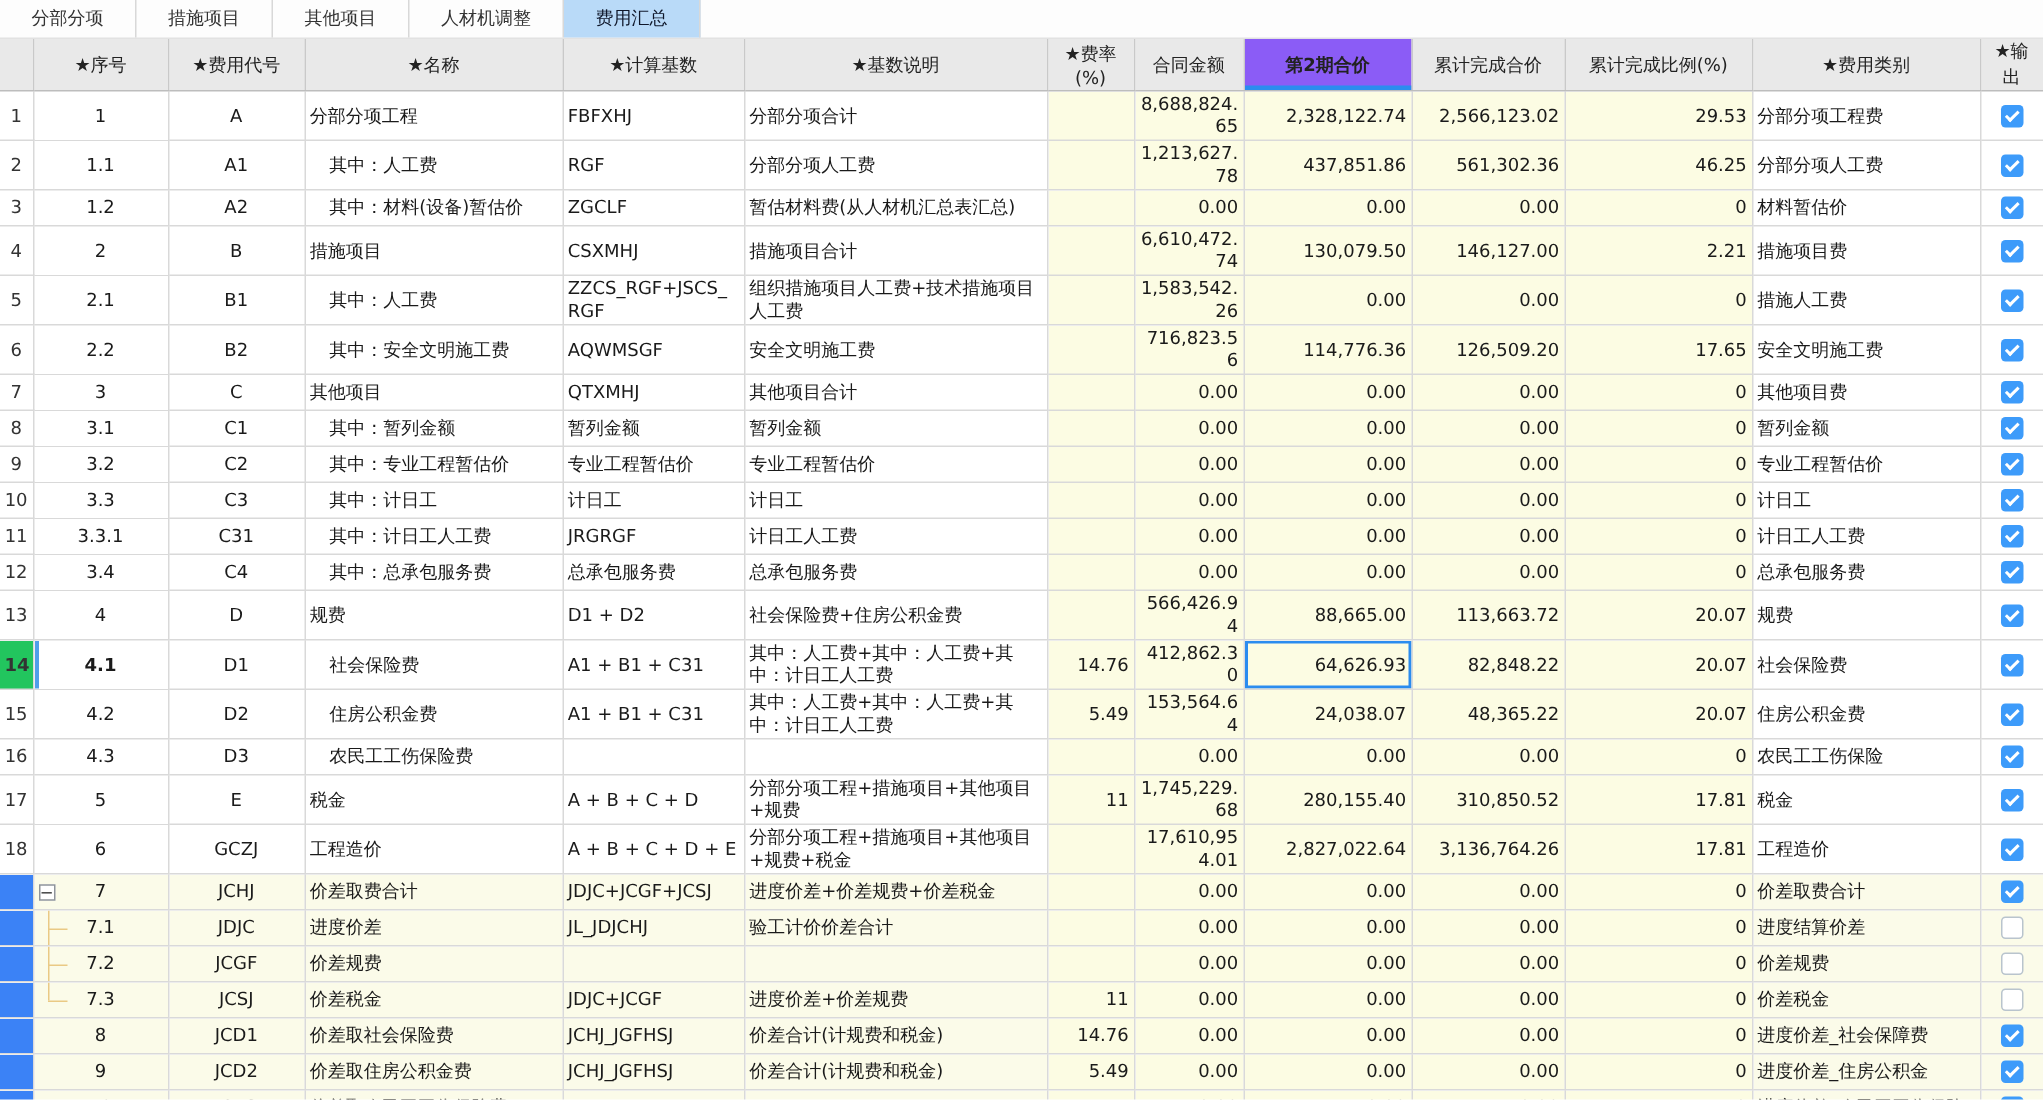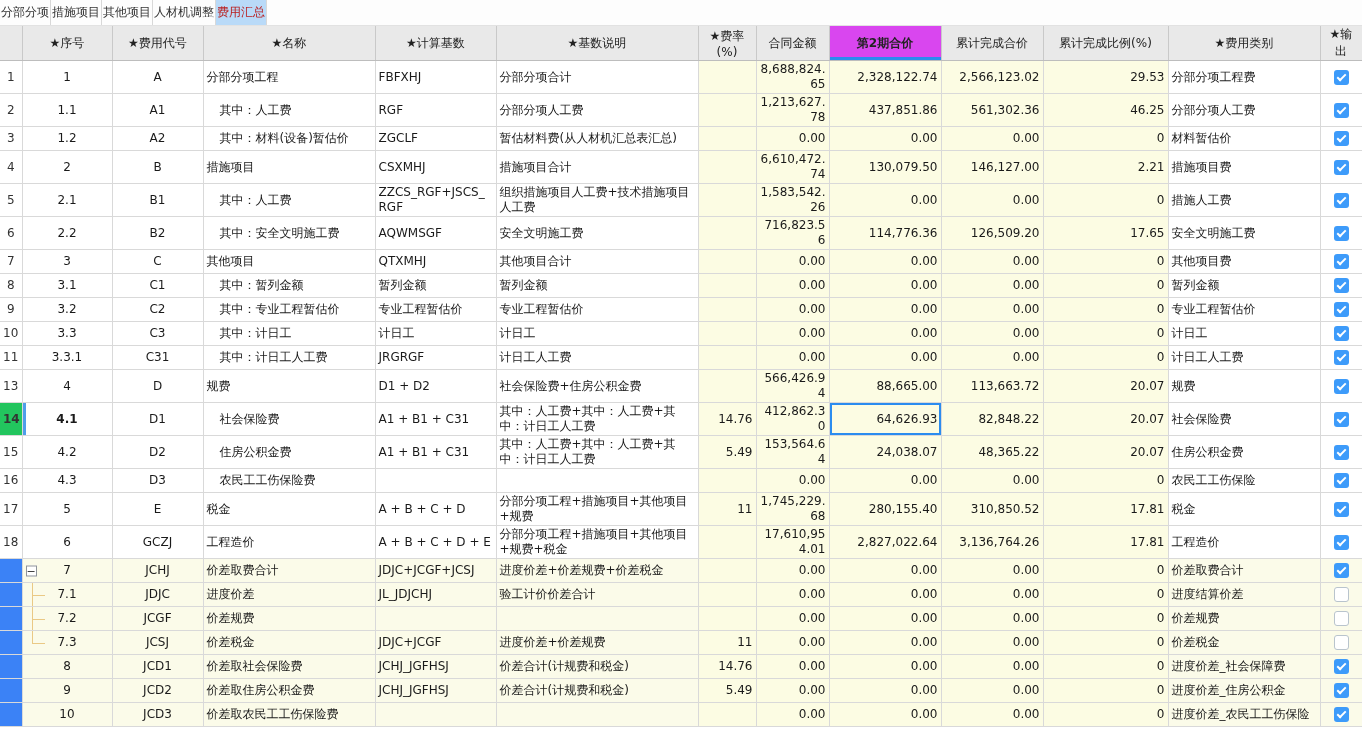--- a/index.html
+++ b/index.html
@@ -1,29 +1,29 @@
 <!DOCTYPE html>
 <html><head>
 <meta charset="utf-8">
 <style>
   html,body{margin:0;padding:0;background:#fff;font-family:"DejaVu Sans","Liberation Sans",sans-serif;}
   body{width:1362px;height:733px;overflow:hidden;font-size:12px;color:#1a1a1a;}
 
   
   .tabbar{height:25px;display:flex;align-items:stretch;background:#fdfdfd;border-bottom:1px solid #e2e2e2;}
-  .tab{line-height:25px;padding:0 1px;border-right:1px solid #d8d8d8;color:#333;cursor:default;white-space:nowrap;}
-  .tab.active{background:#b9daf8;color:#b91c1c;}
+  .tab{line-height:25px;padding:0 21px;border-right:1px solid #d8d8d8;color:#333;cursor:default;white-space:nowrap;}
+  .tab.active{background:#b9daf8;color:#0f172a;}
   .tab-filler{flex:1;}
 
   
   table{border-collapse:collapse;table-layout:fixed;width:1362px;}
   th,td{border-right:1px solid #d9d9d9;border-bottom:1px solid #d9d9d9;overflow:hidden;vertical-align:middle;}
   thead th{height:29px;background:#e9e9e9;font-weight:normal;text-align:center;color:#222;
            border-right:1px solid #c9c9c9;border-bottom:1px solid #bdbdbd;padding:0 4px;}
-  th.h-p2{background:#d946ef;font-weight:bold;box-shadow:inset 0 -3px 0 #2b8cef;}
+  th.h-p2{background:#8b5cf6;font-weight:bold;box-shadow:inset 0 -3px 0 #2b8cef;}
 
   td{height:21px;padding:1px 3px;line-height:15px;background:#fff;}
   td.y{background:#fcfce3;}
   tr.shade td{background:#fbfbe9;}
   tr.shade td.y{background:#fcfce3;}
   tr.shade td.c-num{background:#3b82f6;padding-left:28px;}
 
   .c-num{text-align:center;color:#333;}
   .c-sn{text-align:center;position:relative;}
   .c-code{text-align:center;}
@@ -258,20 +258,35 @@
     <td class="c-desc">计日工人工费</td>
     <td class="c-rate y"></td>
     <td class="c-contract y">0.00</td>
     <td class="c-p2 y">0.00</td>
     <td class="c-cum y">0.00</td>
     <td class="c-pct y">0</td>
     <td class="c-cat">计日工人工费</td>
     <td class="c-out"><span class="cb checked"></span></td>
   </tr>
       <tr>
+    <td class="c-num">12</td>
+    <td class="c-sn"><span>3.4</span></td>
+    <td class="c-code">C4</td>
+    <td class="c-name indent">其中：总承包服务费</td>
+    <td class="c-base">总承包服务费</td>
+    <td class="c-desc">总承包服务费</td>
+    <td class="c-rate y"></td>
+    <td class="c-contract y">0.00</td>
+    <td class="c-p2 y">0.00</td>
+    <td class="c-cum y">0.00</td>
+    <td class="c-pct y">0</td>
+    <td class="c-cat">总承包服务费</td>
+    <td class="c-out"><span class="cb checked"></span></td>
+  </tr>
+      <tr>
     <td class="c-num">13</td>
     <td class="c-sn"><span>4</span></td>
     <td class="c-code">D</td>
     <td class="c-name">规费</td>
     <td class="c-base">D1 + D2</td>
     <td class="c-desc">社会保险费+住房公积金费</td>
     <td class="c-rate y"></td>
     <td class="c-contract y">566,426.94</td>
     <td class="c-p2 y">88,665.00</td>
     <td class="c-cum y">113,663.72</td>

